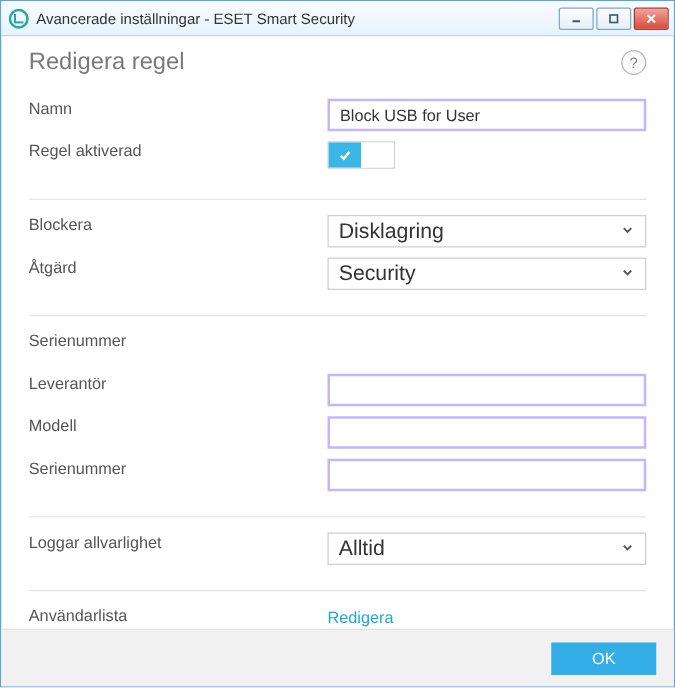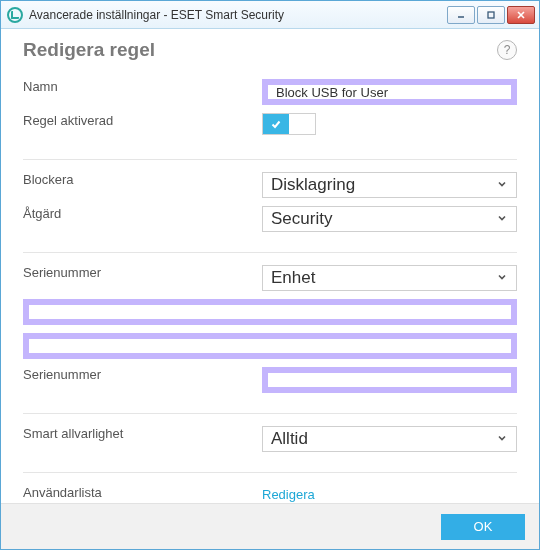--- a/index.html
+++ b/index.html
@@ -12,29 +12,29 @@
 .titlebar .app-icon::after { content: ""; width: 6px; height: 6px; border-left: 2px solid #2aa8a0; border-bottom: 2px solid #2aa8a0; border-radius: 1px; }
 .titlebar .title { font-size: 12px; color: #333; flex: 1; }
 .win-controls { display: flex; gap: 2px; }
 .win-btn { width: 28px; height: 18px; border: 1px solid #7fa8c9; border-radius: 2px; background: linear-gradient(#fdfefe,#e6eef7); display:flex; align-items:center; justify-content:center; cursor:pointer; }
 .win-btn.close { background: linear-gradient(#f5a29a,#d84b3e); border-color:#a63b31; }
 .win-btn svg { display:block; }
 
 .content { flex: 1; padding: 10px 22px 14px 22px; display:flex; flex-direction:column; overflow:hidden; }
 
 .header-row { display:flex; align-items:center; justify-content:space-between; margin-bottom: 18px; }
-.page-title { font-size: 19px; color: #7a7a7a; font-weight: 700; }
+.page-title { font-size: 19px; color: #7a7a7a; font-weight: 400; }
 .help-btn { width: 20px; height: 20px; border-radius: 50%; border: 1px solid #b5b5b5; color:#8a8a8a; font-size:12px; display:flex; align-items:center; justify-content:center; cursor:pointer; background:#fafafa; }
 
 .form-area { flex:1; }
 .row { display:flex; align-items:flex-start; min-height: 34px; gap: 24px; }
 .row .label { width: 215px; font-size: 13px; color: #555; }
 .row .field { flex:1; }
 
-input.text { width: 100%; height: 26px; border: 6px solid #c4b5fd; padding: 0 8px; font-size: 13px; color:#333; background:#fff; }
+input.text { width: 100%; height: 26px; border: 2px solid #c4b5fd; padding: 0 8px; font-size: 13px; color:#333; background:#fff; }
 
 .select { width:100%; height:26px; border:1px solid #cfcfcf; background:#fff; display:flex; align-items:center; justify-content:space-between; padding:0 8px; font-size:17px; color:#333; cursor:pointer; }
 .select .chev { color:#666; }
 
 .toggle { width: 54px; height: 22px; border:1px solid #d0d0d0; background:#fff; display:flex; cursor:pointer; }
 .toggle .on { width: 27px; background:#39b6e5; display:flex; align-items:center; justify-content:center; }
 .toggle .off { width:27px; background:#fff; }
 .toggle .on svg { display:block; }
 
 hr.divider { border:none; border-top:1px solid #e5e5e5; margin: 12px 0; }
@@ -129,55 +129,47 @@
                 </svg>
             </span>
           </div>
         </div>
       </div>
 
       <hr class="divider">
 
       <div class="row">
         <div class="label">Serienummer</div>
-        <div class="field">
-          <div class="select">
-            <span>Enhet</span>
-            <span class="chev">
-              <svg width="12" height="12" viewBox="0 0 12 12">
-                  <polyline points="3,4.5 6,7.5 9,4.5" fill="none" stroke="#555" stroke-width="1.6"></polyline>
-                </svg>
-            </span>
-          </div>
-        </div>
       </div>
 
       <div class="row">
+        <div class="label">Leverantör</div>
         <div class="field">
           <input class="text" type="text" value="" style="">
         </div>
       </div>
 
       <div class="row">
+        <div class="label">Modell</div>
         <div class="field">
           <input class="text" type="text" value="" style="">
         </div>
       </div>
 
       <div class="row">
         <div class="label">Serienummer</div>
         <div class="field">
           <input class="text" type="text" value="" style="">
         </div>
       </div>
 
       <hr class="divider">
 
       <div class="row">
-        <div class="label">Smart allvarlighet</div>
+        <div class="label">Loggar allvarlighet</div>
         <div class="field">
           <div class="select">
             <span>Alltid</span>
             <span class="chev">
               <svg width="12" height="12" viewBox="0 0 12 12">
                   <polyline points="3,4.5 6,7.5 9,4.5" fill="none" stroke="#555" stroke-width="1.6"></polyline>
                 </svg>
             </span>
           </div>
         </div>

